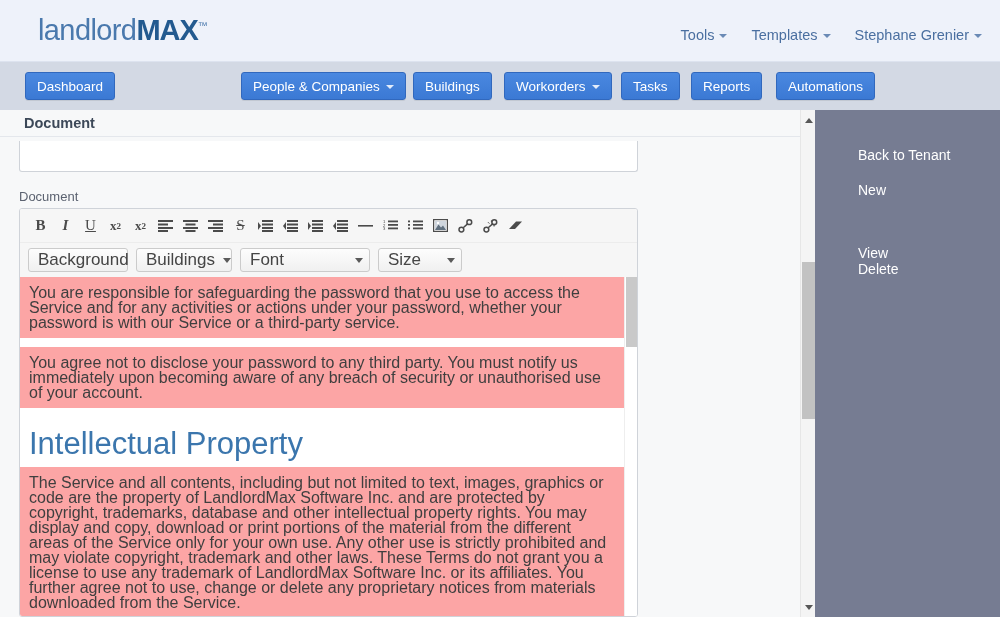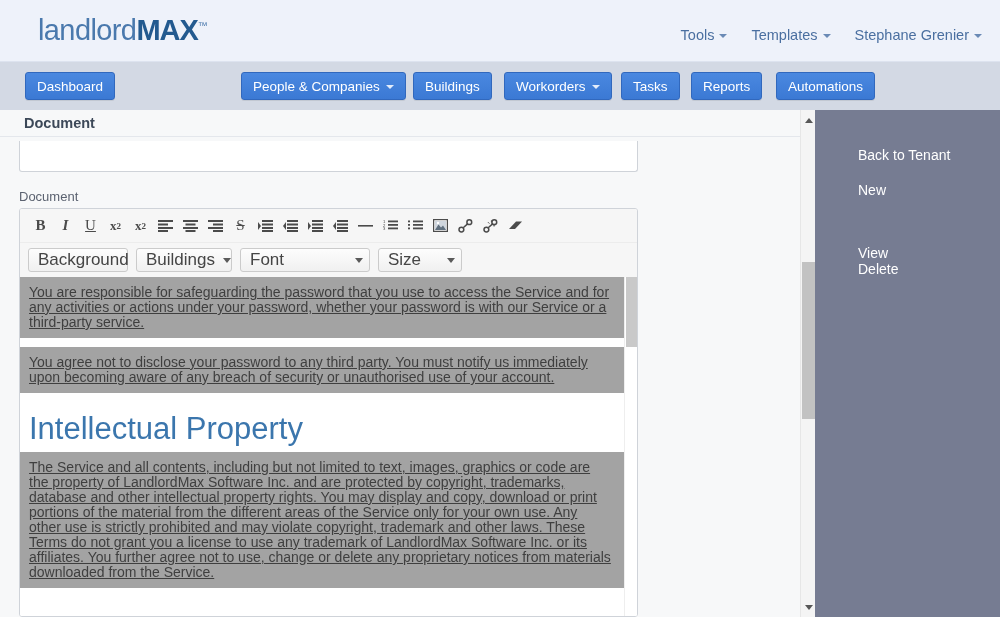--- a/index.html
+++ b/index.html
@@ -123,23 +123,22 @@
   .edsel.w-size { width: 84px; }
 
   
   .ed-content {
     position: absolute; left: 0; top: 68px; right: 0; bottom: 0;
     background: #ffffff; overflow: hidden; padding: 0;
   }
   .ed-scrollarea { position: absolute; left:0; top:0; right: 13px; bottom: 0; overflow: hidden; }
   .ed-p {
     margin: 0; padding: 8px 12px 8px 9px;
-    font-size: 14px; line-height: 15px; color: #3f3f3f;
-    background: #a3a3a3;
-    text-decoration: underline;
+    font-size: 16px; line-height: 15px; color: #3f3f3f;
+    background: #fca5a5;
   }
   .ed-gap { height: 9px; background: #ffffff; }
   .ed-h1 {
     margin: 0; padding: 10px 9px 6px 9px;
     font-size: 31px; font-weight: 400; line-height: 34px;
     color: #3b76ad; background: #ffffff;
   }
   .ed-vscroll {
     position: absolute; right: 0; top: 0; width: 13px; height: 100%;
     background: #ffffff; border-left: 1px solid #eeeeee;

